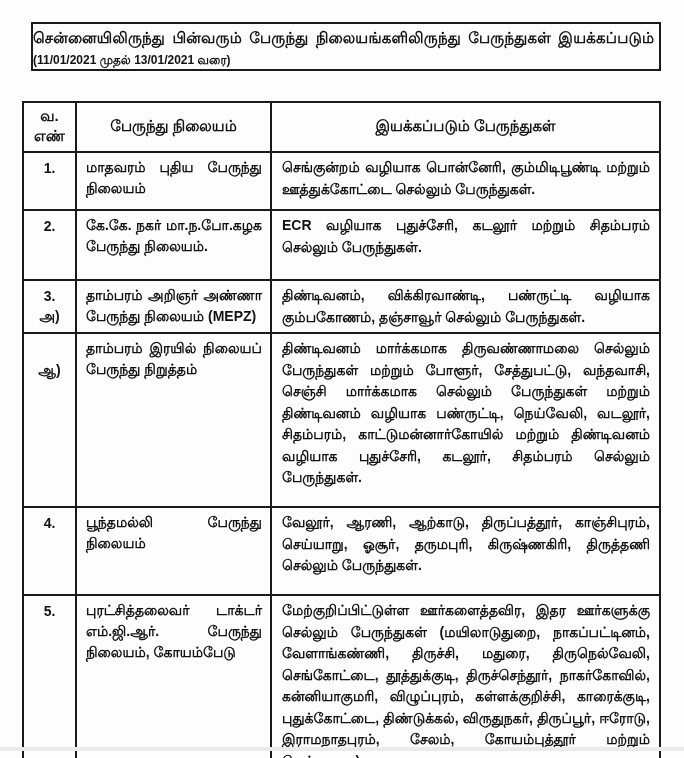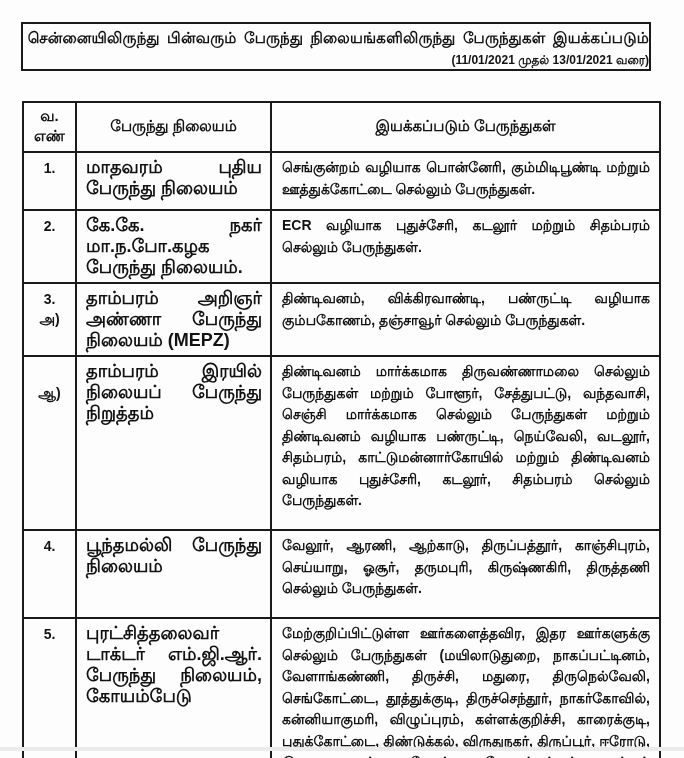--- a/index.html
+++ b/index.html
@@ -12,26 +12,26 @@
   .page {
     position: relative;
     width: 684px;
     height: 758px;
     background: #fdfdfd;
     overflow: hidden;
   }
   
   .title-box {
     position: absolute;
-    left: 21px;
+    left: 31px;
     top: 22px;
     width: 626px;
     height: 45px;
     border: 2px solid #1a1a1a;
-    text-align: right;
+    text-align: left;
     font-weight: bold;
   }
   .title-line1 {
     margin-top: 4px;
     font-size: 15px;
     line-height: 19px;
     letter-spacing: 0.2px;
     word-spacing: 3px;
   }
   .title-line2 {
@@ -65,21 +65,21 @@
     height: 24px;
     vertical-align: middle;
   }
   td.serial {
     text-align: center;
     font-size: 14px;
     padding-top: 5px;
     line-height: 20px;
   }
   td.station {
-    font-size: 18px;
+    font-size: 14px;
     line-height: 21px;
     padding: 4px 8px 4px 9px;
     text-align: justify;
     text-justify: inter-word;
   }
   td.buses {
     font-size: 14px;
     line-height: 21.5px;
     padding: 4px 9px 4px 10px;
     text-align: justify;

